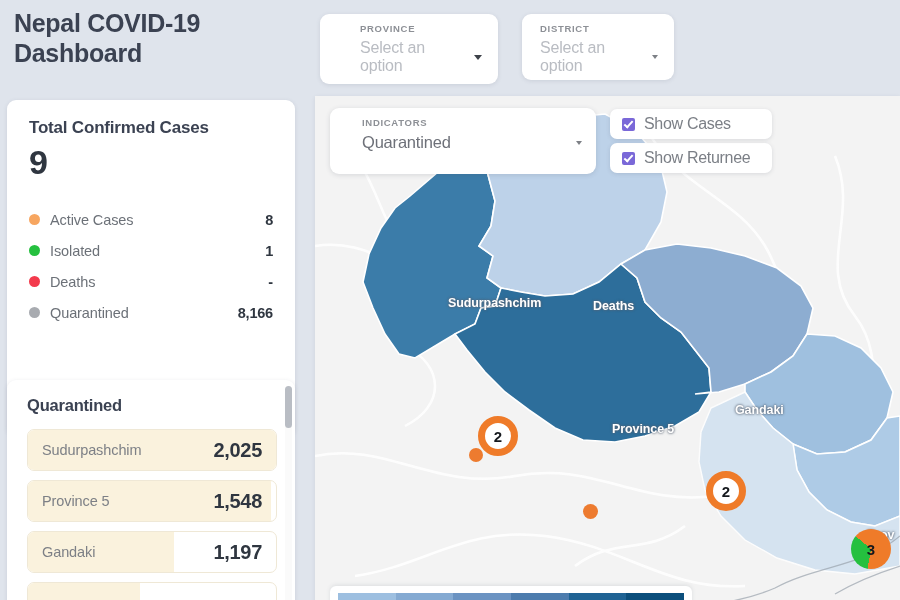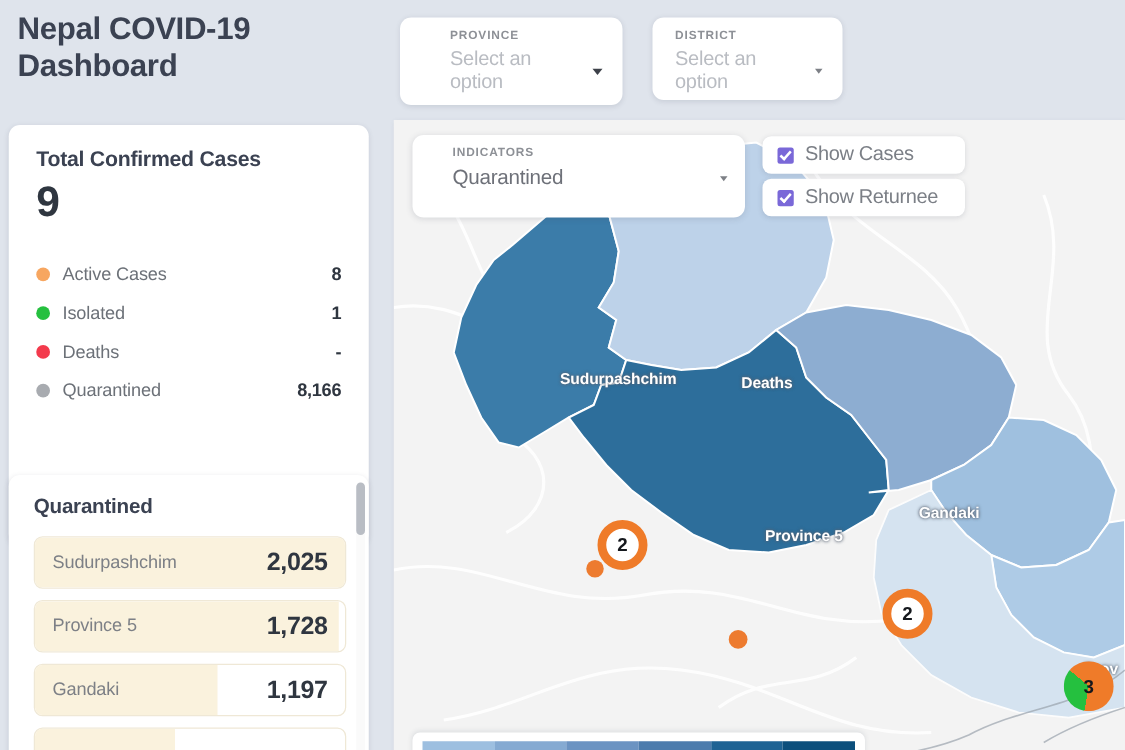--- a/index.html
+++ b/index.html
@@ -205,21 +205,21 @@
       <div class="qrow-inner">
         <span class="qname">Sudurpashchim</span>
         <span class="qval">2,025</span>
       </div>
     </div>
 
     <div class="qrow">
       <div class="qfill" style="width:98%"></div>
       <div class="qrow-inner">
         <span class="qname">Province 5</span>
-        <span class="qval">1,728</span>
+        <span class="qval">1,548</span>
       </div>
     </div>
 
     <div class="qrow">
       <div class="qfill" style="width:59%"></div>
       <div class="qrow-inner">
         <span class="qname">Gandaki</span>
         <span class="qval">1,197</span>
       </div>
     </div>

